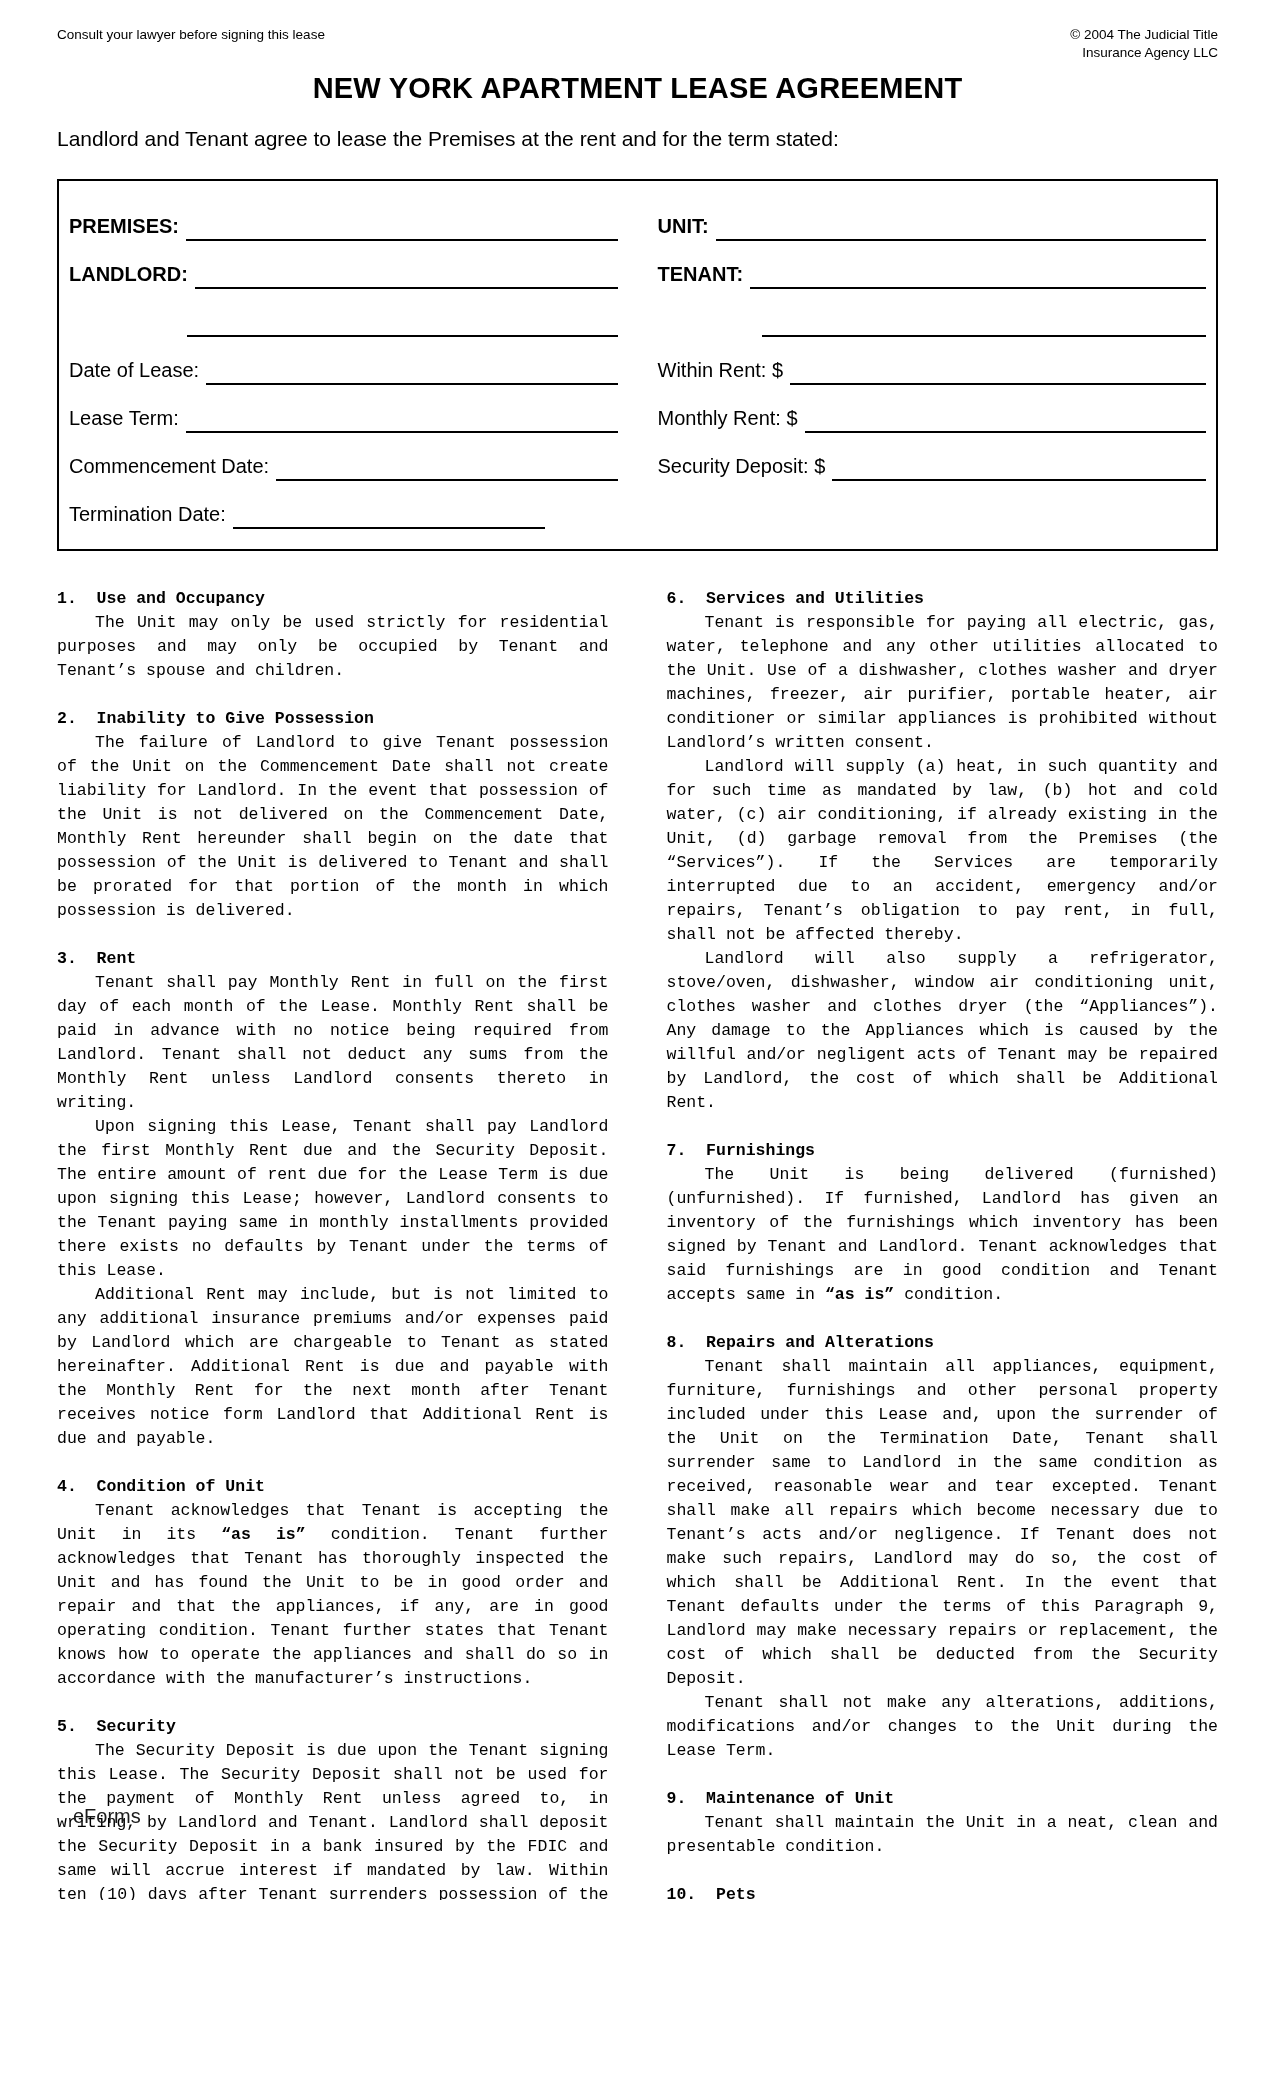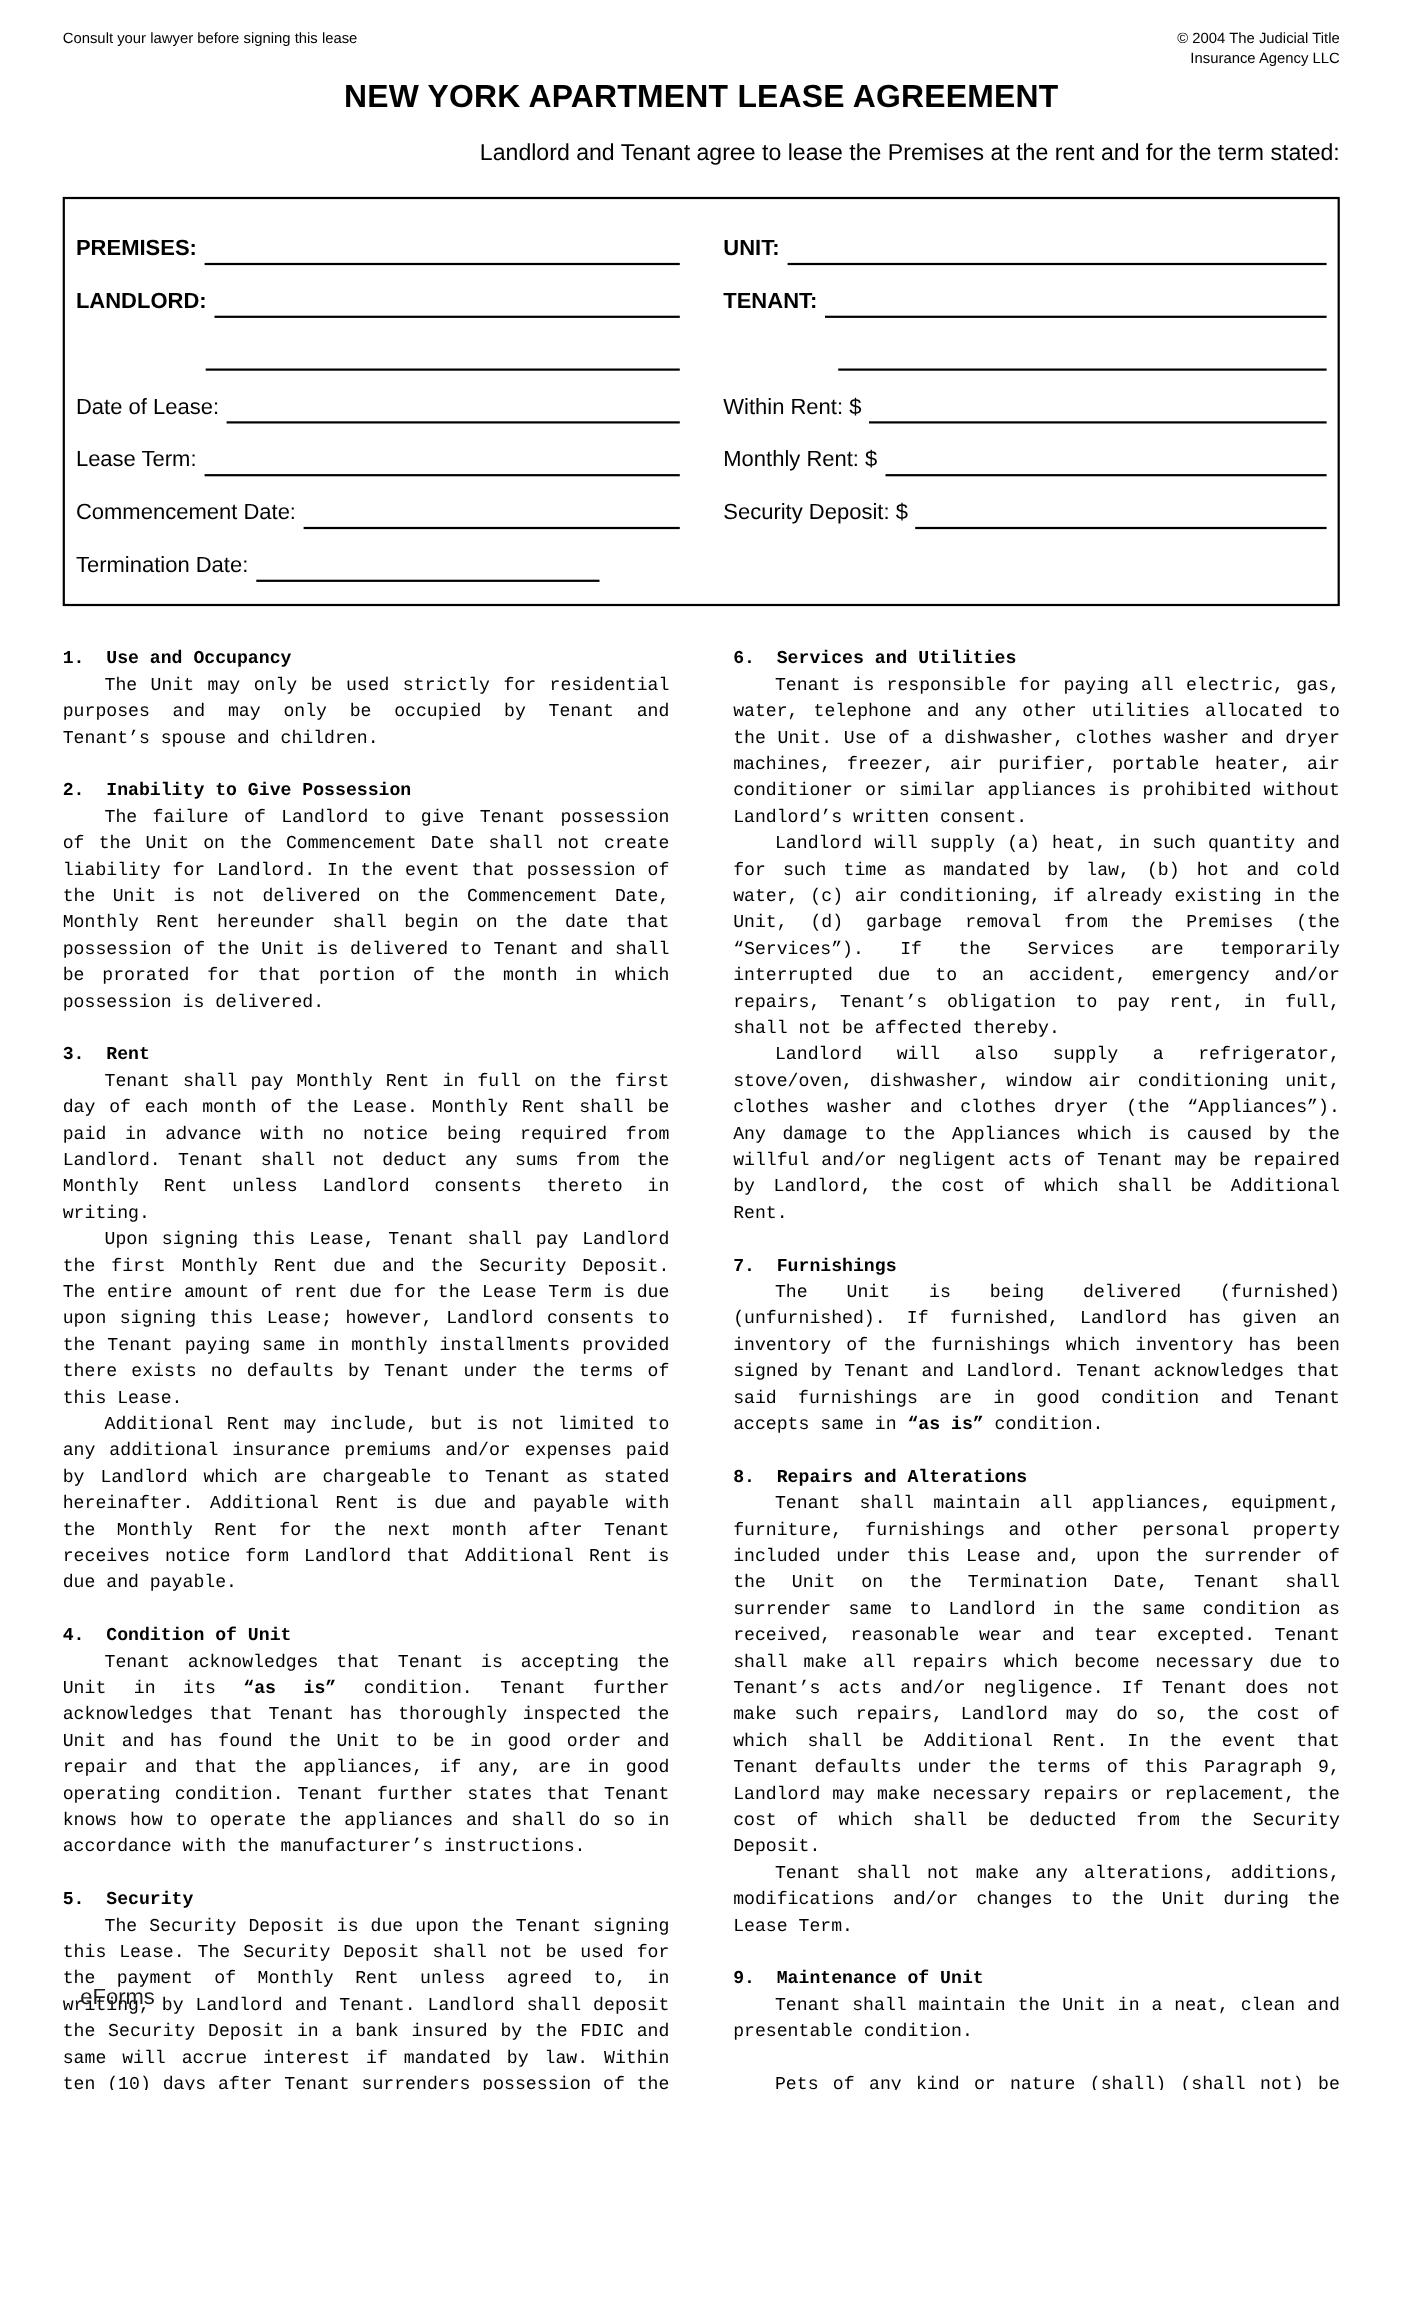--- a/index.html
+++ b/index.html
@@ -8,21 +8,21 @@
     width:1275px; height:1900px;
     background:#ffffff; color:#000;
     font-family:"Liberation Sans", sans-serif;
     box-sizing:border-box;
     padding:26px 57px 0 57px;
     overflow:hidden;
   }
   .topbar { display:flex; justify-content:space-between; align-items:flex-start; font-size:13.5px; line-height:1.35; }
   .copyright { text-align:right; }
   .doc-title { text-align:center; font-weight:bold; font-size:29px; margin-top:10px; letter-spacing:0.2px; }
-  .doc-subtitle { text-align:right; font-size:21px; margin-top:22px; }
+  .doc-subtitle { text-align:left; font-size:21px; margin-top:22px; }
 
   .formbox {
     border:2px solid #000;
     margin-top:28px;
     padding:12px 10px 20px 10px;
     display:flex; gap:40px;
     font-size:20px;
   }
   .fcol { flex:1; min-width:0; }
   .frow { display:flex; align-items:flex-end; height:48px; }
@@ -156,20 +156,21 @@
       <div class="sec">
         <h3>8.  Repairs and Alterations</h3>
         <p>Tenant shall maintain all appliances, equipment, furniture, furnishings and other personal property included under this Lease and, upon the surrender of the Unit on the Termination Date, Tenant shall surrender same to Landlord in the same condition as received, reasonable wear and tear excepted.  Tenant shall make all repairs which become necessary due to Tenant’s acts and/or negligence.  If Tenant does not make such repairs, Landlord may do so, the cost of which shall be Additional Rent.  In the event that Tenant defaults under the terms of this Paragraph 9, Landlord may make necessary repairs or replacement, the cost of which shall be deducted from the Security Deposit.</p>
         <p>Tenant shall not make any alterations, additions, modifications and/or changes to the Unit during the Lease Term.</p>
       </div>
       <div class="sec">
         <h3>9.  Maintenance of Unit</h3>
         <p>Tenant shall maintain the Unit in a neat, clean and presentable condition.</p>
       </div>
       <div class="sec">
+        <h3>10.  Pets</h3>
         <p>Pets of any kind or nature (shall) (shall not) be allowed in the Unit.</p>
       </div>
       <div class="sec">
         <h3>11.  Damage, Fire or Other Catastrophe</h3>
         <p>In the case of fire damage or other damage to the Unit not caused by Tenant, Tenant shall give Landlord</p>
       </div>
     </div>
 
   </div>
 

